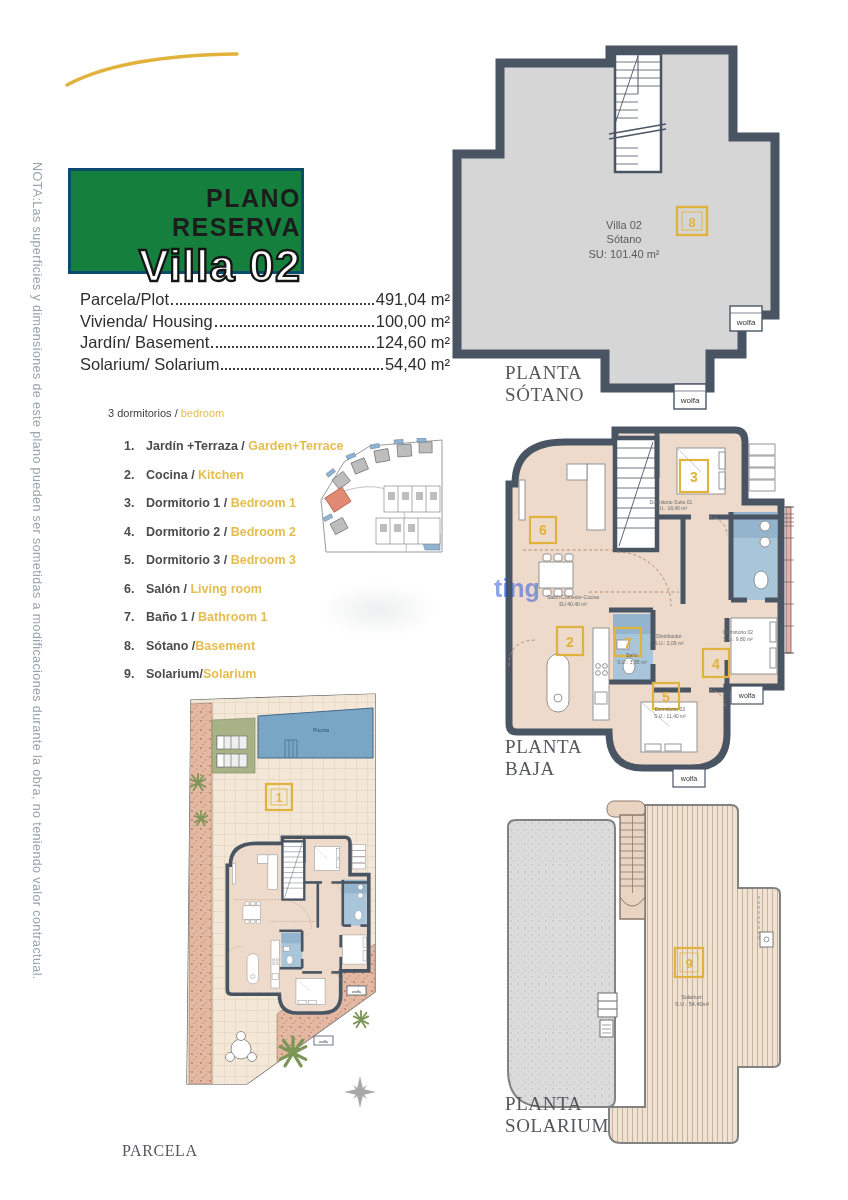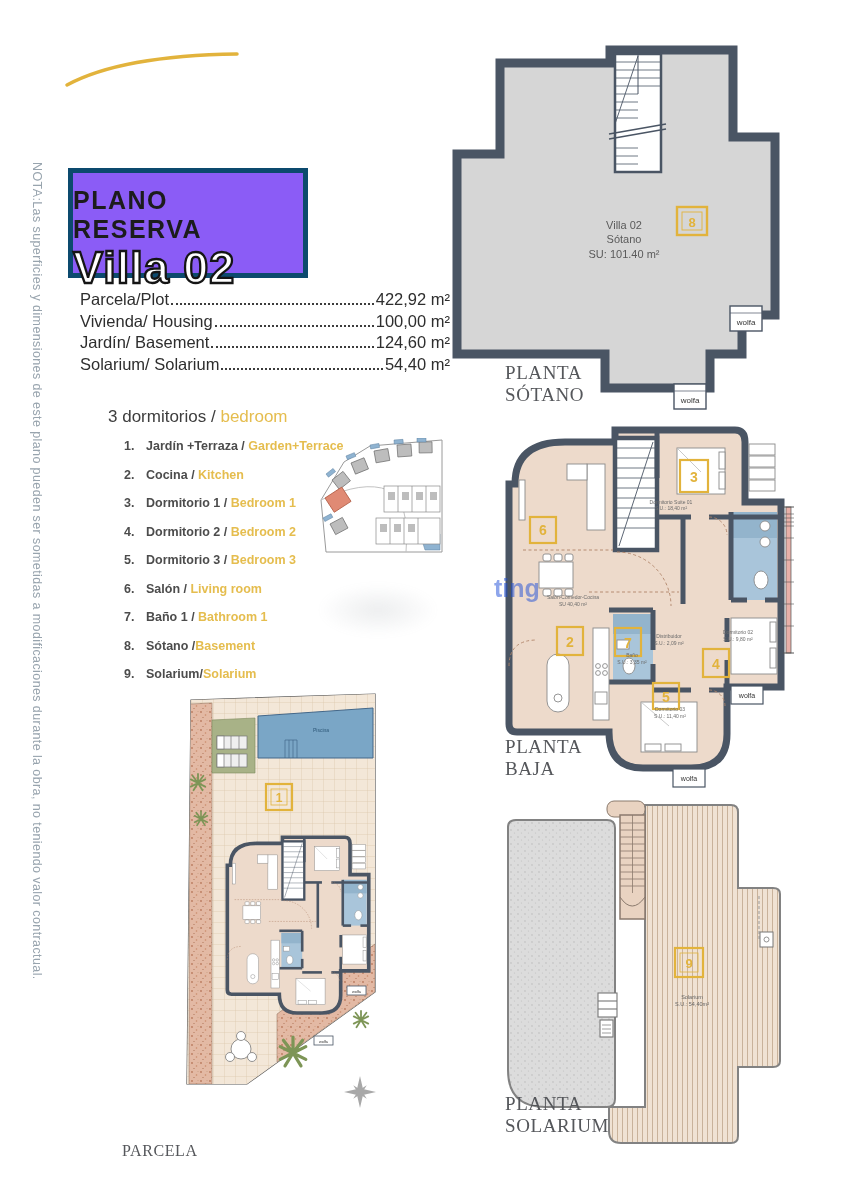--- a/index.html
+++ b/index.html
@@ -3,32 +3,32 @@
 <meta charset="utf-8">
 <style>
   html,body{margin:0;padding:0;background:#fff;}
   #page{position:relative;width:848px;height:1200px;background:#ffffff;overflow:hidden;
         font-family:"Liberation Sans",sans-serif;}
   .abs{position:absolute;}
   
   #note{left:44px;top:162px;transform:rotate(90deg);transform-origin:0 0;
         width:900px;font-size:12.5px;letter-spacing:.4px;color:#98a4ae;white-space:nowrap;}
   
-  #titlebox{left:68px;top:168px;width:230px;height:100px;border:5px solid #0c4a6e;
-            background:#8b5cf6;text-align:left;}
+  #titlebox{left:68px;top:168px;width:230px;height:100px;border:3px solid #0c4a6e;
+            background:#15803d;text-align:right;}
   #titlebox .kicker{margin-top:13px;font-size:25px;font-weight:600;letter-spacing:1.5px;color:#1c1c1c;}
   #titlebox .vname{font-size:45px;font-weight:800;letter-spacing:1px;color:#fff;
                    -webkit-text-stroke:2.3px #151515;line-height:1.05;}
   
   #areas{left:80px;top:288px;width:370px;font-size:16.5px;color:#2e2e2e;}
   #areas .row{display:flex;align-items:flex-end;height:21.4px;text-align:right;}
   #areas .lbl,#areas .val{white-space:nowrap;}
   #areas .dots{flex:1;border-bottom:2px dotted #3c3c3c;margin:0 2px 4px 2px;}
   
-  #legend-h{left:108px;top:407px;font-size:17px;color:#3d3d3d;font-weight:500;}
+  #legend-h{left:108px;top:407px;font-size:11px;color:#3d3d3d;font-weight:500;}
   .yel{color:#e5bd4e;}
   #legend{left:124px;top:440px;display:flex;flex-direction:column;gap:15.5px;
           font-size:12.5px;font-weight:600;color:#4c4c4c;line-height:13px;}
   #legend .it{display:flex;}
   #legend .n{width:22px;}
   
   .plancap{font-size:19px;color:#55575b;letter-spacing:.6px;line-height:22px;font-family:Liberation Serif, serif;}
   
   #wm-blob{left:318px;top:584px;width:120px;height:52px;border-radius:50%;
            background:radial-gradient(#9aa0a6,transparent 70%);opacity:.18;filter:blur(4px);}
@@ -48,21 +48,21 @@
 
   <div id="titlebox" class="abs">
     <div class="kicker">PLANO RESERVA</div>
     <div class="vname">Villa 02</div>
   </div>
 
   <div id="areas" class="abs">
     <div class="row">
         <span class="lbl">Parcela/Plot</span>
         <span class="dots"></span>
-        <span class="val">422,92 m²</span>
+        <span class="val">491,04 m²</span>
       </div>
     <div class="row">
         <span class="lbl">Vivienda/ Housing</span>
         <span class="dots"></span>
         <span class="val">100,00 m²</span>
       </div>
     <div class="row">
         <span class="lbl">Jardín/ Basement</span>
         <span class="dots"></span>
         <span class="val">124,60 m²</span>

